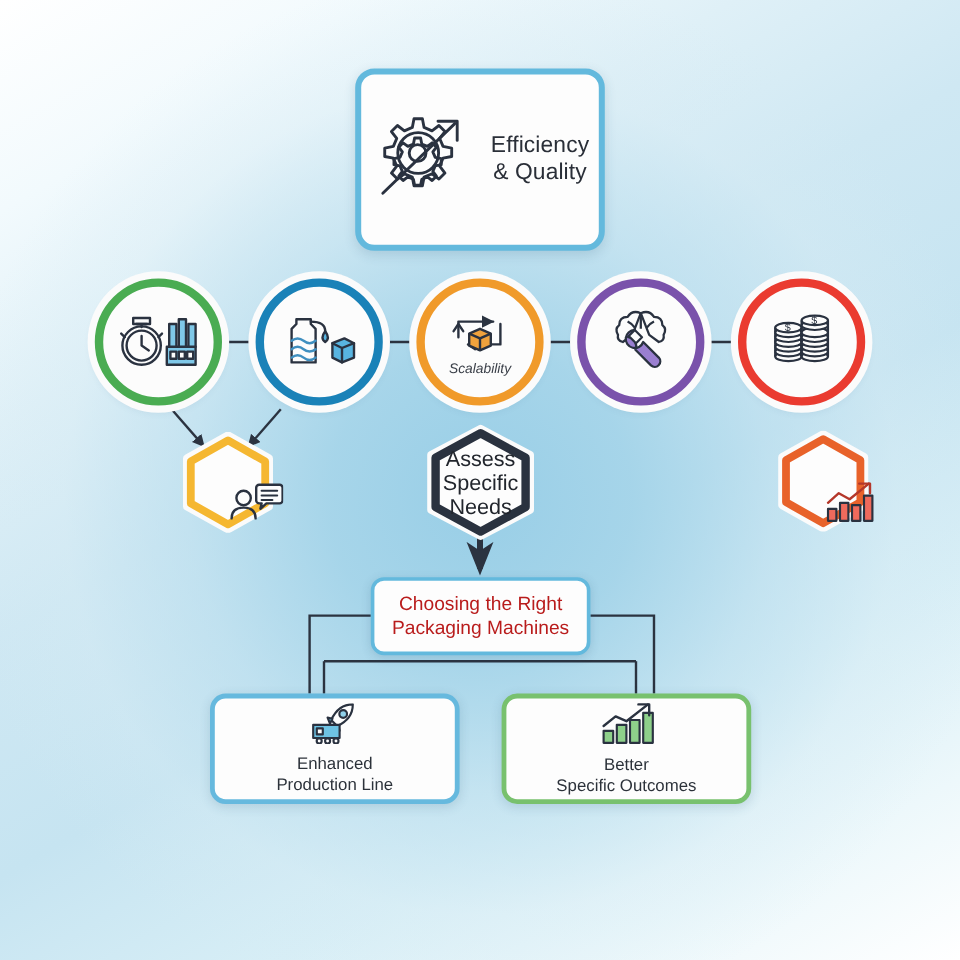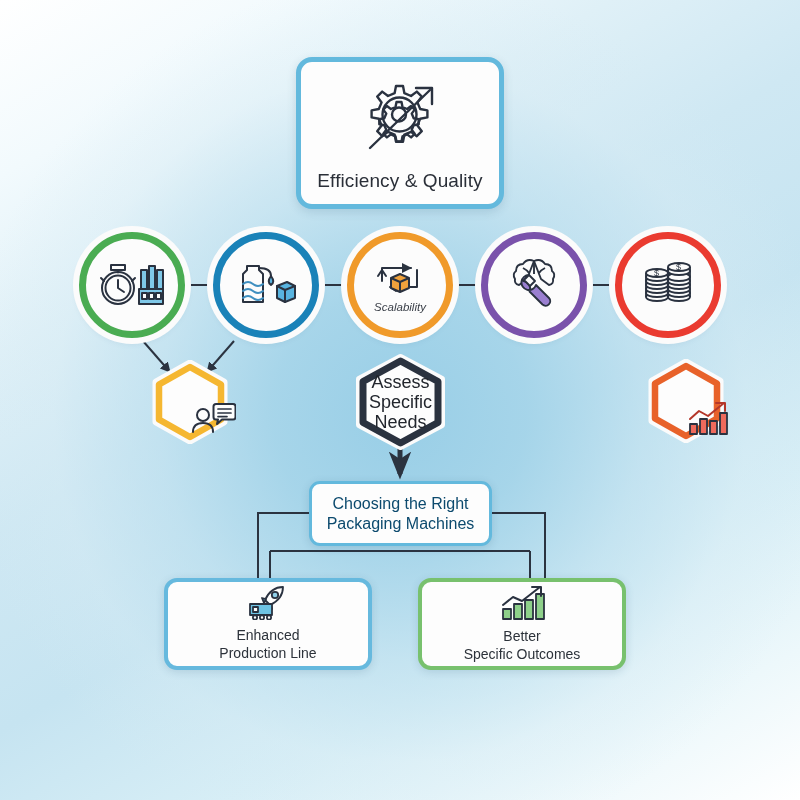--- a/index.html
+++ b/index.html
@@ -31,21 +31,20 @@
   
   .top-card {
     position: absolute;
     left: 296px; top: 57px;
     width: 208px; height: 152px;
     background: #fdfdfd;
     border: 5px solid #63b9dd;
     border-radius: 16px;
     box-shadow: 0 3px 10px rgba(40,80,110,0.16);
     display: flex;
-    flex-direction: column;
     align-items: center;
     justify-content: center;
     gap: 4px;
   }
   .top-card .label {
     font-size: 19px;
     color: #2a2f38;
     letter-spacing: 0.1px;
     text-align: center;
   }
@@ -107,21 +106,21 @@
     background: #fdfdfd;
     border: 3px solid #63b9dd;
     border-radius: 11px;
     box-shadow: 0 2px 8px rgba(40,80,110,0.16);
     display: flex; align-items: center; justify-content: center;
     z-index: 6;
   }
   .mid-card .label {
     font-size: 16px;
     line-height: 1.25;
-    color: #0c4a6e;
+    color: #b91c1c;
     text-align: center;
   }
 
   
   .bot-card {
     position: absolute;
     top: 578px;
     width: 208px; height: 92px;
     background: #fdfdfd;
     border-radius: 13px;
@@ -133,21 +132,21 @@
     box-shadow: 0 2px 9px rgba(40,80,110,0.16);
     z-index: 6;
   }
   .bot-card .label {
     font-size: 14px;
     line-height: 1.25;
     color: #2c3views,;
     color: #2c323a;
     text-align: center;
   }
-  #card-enhanced { left: 164px; border: 4px solid #66b9de; }
+  #card-enhanced { left: 175px; border: 4px solid #66b9de; }
   #card-better   { left: 418px; border: 4px solid #78c16e; }
 
   .ico { display: block; }
 </style>
 </head>
 <body>
 
 <div id="stage">
 
   <svg id="wires" viewBox="0 0 800 800">

